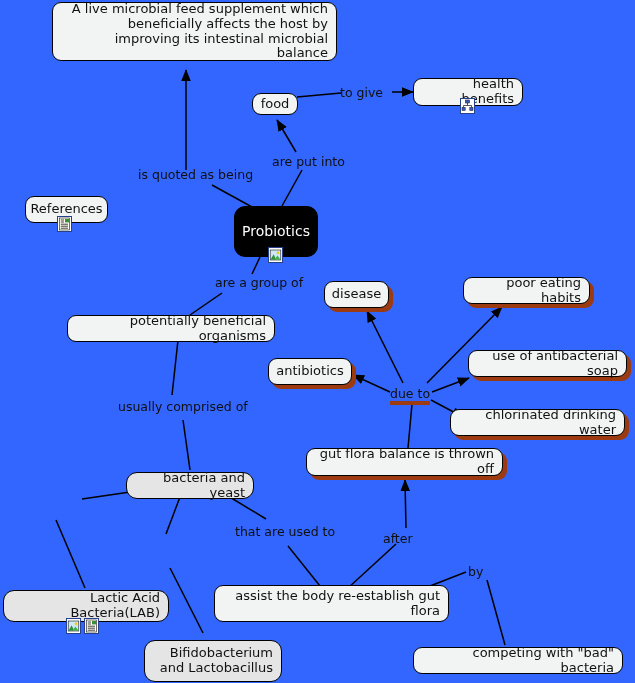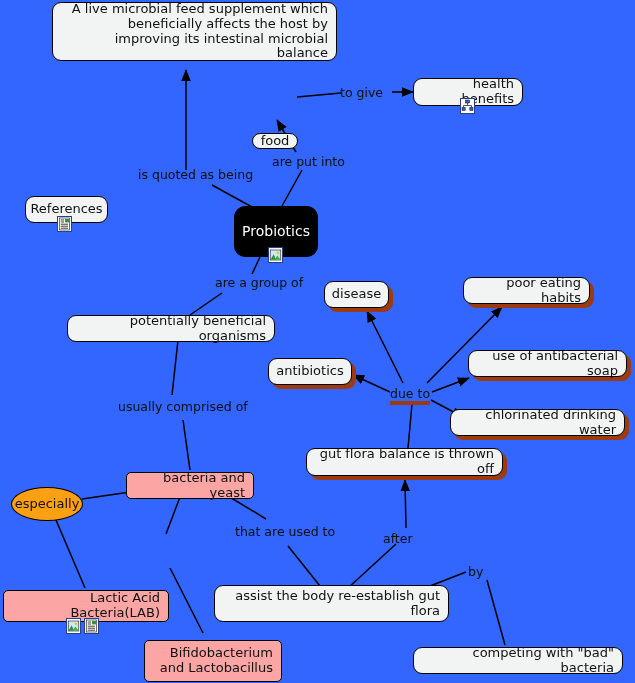--- a/index.html
+++ b/index.html
@@ -45,24 +45,24 @@
   .node.shadowed {
     box-shadow: 4px 4px 0 0 #9c3b11;
   }
   .node.black {
     background: #000000;
     color: #ffffff;
     border-color: #000000;
     border-radius: 11px;
   }
   .node.olive {
-    background: #fca5a5;
+    background: #e5e5e5;
     color: #111111;
     border-color: #000000;
-    border-radius: 5px;
+    border-radius: 11px;
   }
   .node.ellipse {
     background: #ff9f12;
     border-radius: 50%;
     border: 1.4px solid #000000;
   }
   
   .linklabel {
     position: absolute;
     font-size: 12.5px;
@@ -144,21 +144,21 @@
 
       <path d="M430,586 L466,572"></path>
       <path d="M487,580 L505,645"></path>
     </g>
   </svg>
 
   <div class="node" style="left:52px; top:2px; width:285px; height:59px;">
     <span>A live microbial feed supplement which beneficially affects the host by improving its intestinal microbial balance</span>
   </div>
 
-  <div class="node" style="left:252px; top:93px; width:46px; height:16px;margin-top:40px;">
+  <div class="node" style="left:252px; top:93px; width:46px; height:22px;">
     <span>food</span>
   </div>
 
   <div class="node" style="left:413px; top:78px; width:110px; height:28px;">
     <span>health benefits</span>
   </div>
   <div class="iconrow" style="left:460px; top:98px;">
     <span class="mini-icon">
       <svg width="13" height="14" viewBox="0 0 13 14">
         <rect x="0" y="0" width="13" height="14" fill="#ffffff"></rect>
@@ -231,23 +231,20 @@
   </div>
 
   <div class="node shadowed" style="left:306px; top:448px; width:197px; height:28px;">
     <span>gut flora balance is thrown off</span>
   </div>
 
   <div class="node olive" style="left:126px; top:472px; width:128px; height:27px;">
     <span>bacteria and yeast</span>
   </div>
 
-  <div class="node ellipse" style="left:11px; top:487px; width:72px; height:34px;">
-    <span>especially</span>
-  </div>
 
 
   <div class="node olive" style="left:3px; top:590px; width:166px; height:32px;">
     <span>Lactic Acid Bacteria(LAB)</span>
   </div>
   <div class="iconrow" style="left:66px; top:618px;">
     <span class="mini-icon">
       <svg width="13" height="14" viewBox="0 0 13 14">
         <rect x="0" y="0" width="13" height="14" fill="#ffffff"></rect>
         <rect x="1.2" y="2" width="10.6" height="10" fill="#cfe8f5" stroke="#111" stroke-width="0.6"></rect>

